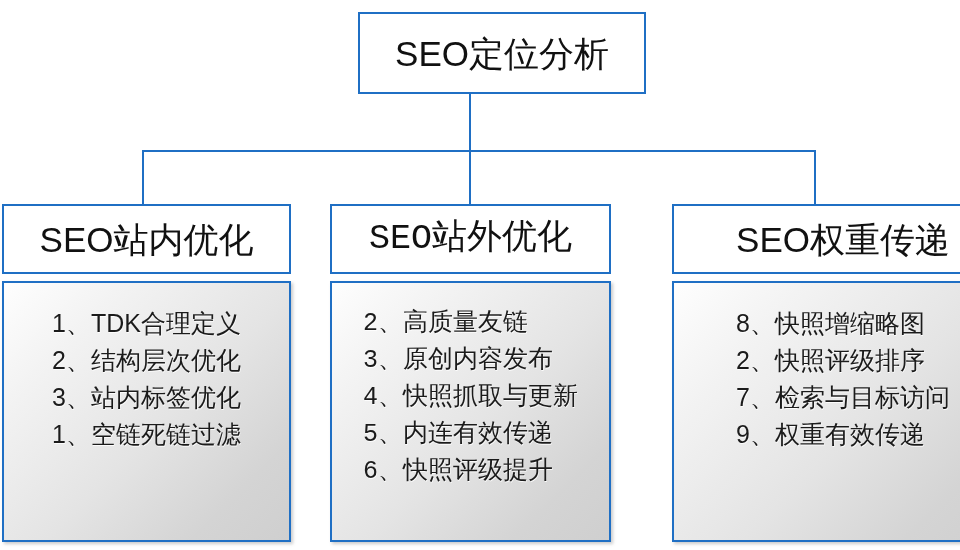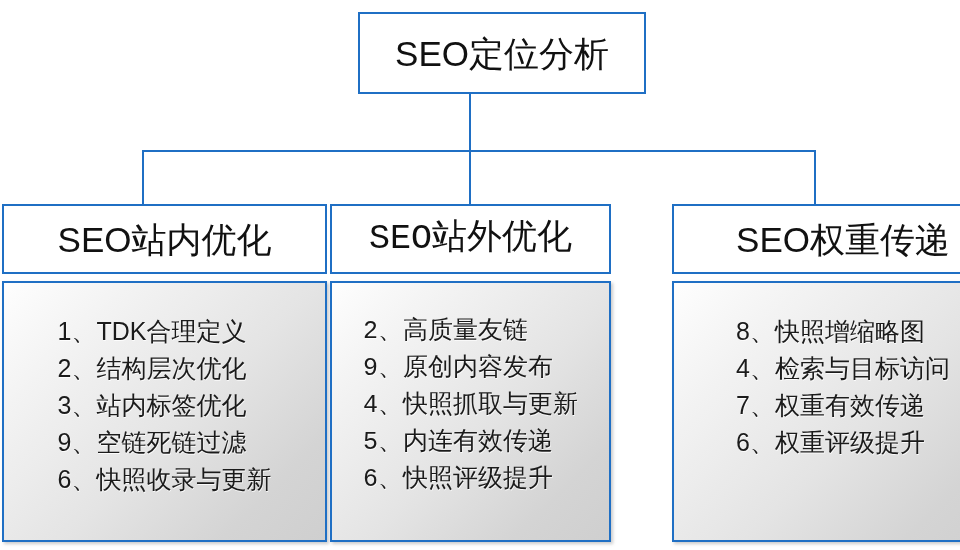--- a/index.html
+++ b/index.html
@@ -82,33 +82,33 @@
                 #d4d4d4 82%,
                 #cfcfcf 100%);
     box-shadow: 2px 2px 3px rgba(120,120,120,0.38);
     padding: 14px 0 0 0;
     display: flex;
     flex-direction: column;
     align-items: center;
   }
   .item-list {
     list-style: none;
-    margin: 16px;
+    margin: 8px;
     padding: 0;
   }
   .item {
     font-size: 25px;
     color: #1b1b1b;
     line-height: 37px;
     white-space: nowrap;
     text-shadow: 0.5px 0.5px 0 rgba(255,255,255,0.85);
   }
 
   
-  #col-0 { left: 2px;   width: 325px; }
+  #col-0 { left: 2px;   width: 289px; }
   #col-1 { left: 330px; width: 281px; font-family: Liberation Mono, monospace; }
   #col-2 { left: 672px; width: 342px; }
 </style>
 </head>
 <body>
 
 <div id="canvas">
 
   <div class="root-box">
     <span class="root-title">SEO定位分析</span>
@@ -122,48 +122,47 @@
 
   <div class="column" id="col-0">
     <div class="col-head">
       <span class="col-head-text">SEO站内优化</span>
     </div>
     <div class="col-body">
       <ul class="item-list">
         <li class="item">1、TDK合理定义</li>
         <li class="item">2、结构层次优化</li>
         <li class="item">3、站内标签优化</li>
-        <li class="item">9、空链死链过滤</li>
-        <li class="item">6、快照收录与更新</li>
+        <li class="item">1、空链死链过滤</li>
       </ul>
     </div>
   </div>
 
   <div class="column" id="col-1">
     <div class="col-head">
       <span class="col-head-text">SEO站外优化</span>
     </div>
     <div class="col-body">
       <ul class="item-list">
         <li class="item">2、高质量友链</li>
-        <li class="item">9、原创内容发布</li>
+        <li class="item">3、原创内容发布</li>
         <li class="item">4、快照抓取与更新</li>
         <li class="item">5、内连有效传递</li>
         <li class="item">6、快照评级提升</li>
       </ul>
     </div>
   </div>
 
   <div class="column" id="col-2">
     <div class="col-head">
       <span class="col-head-text">SEO权重传递</span>
     </div>
     <div class="col-body">
       <ul class="item-list">
         <li class="item">8、快照增缩略图</li>
-        <li class="item">4、检索与目标访问</li>
-        <li class="item">7、权重有效传递</li>
-        <li class="item">6、权重评级提升</li>
+        <li class="item">2、快照评级排序</li>
+        <li class="item">7、检索与目标访问</li>
+        <li class="item">9、权重有效传递</li>
       </ul>
     </div>
   </div>
 
 </div>
 
 </body></html>

